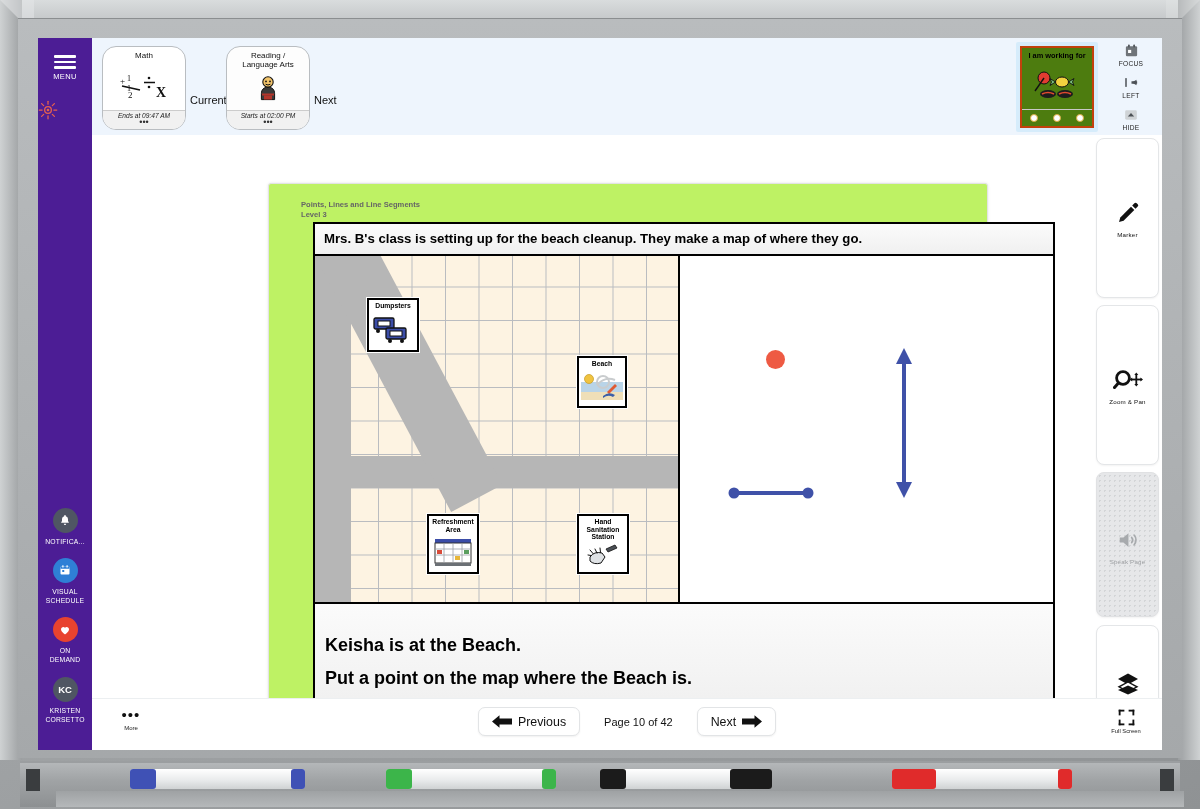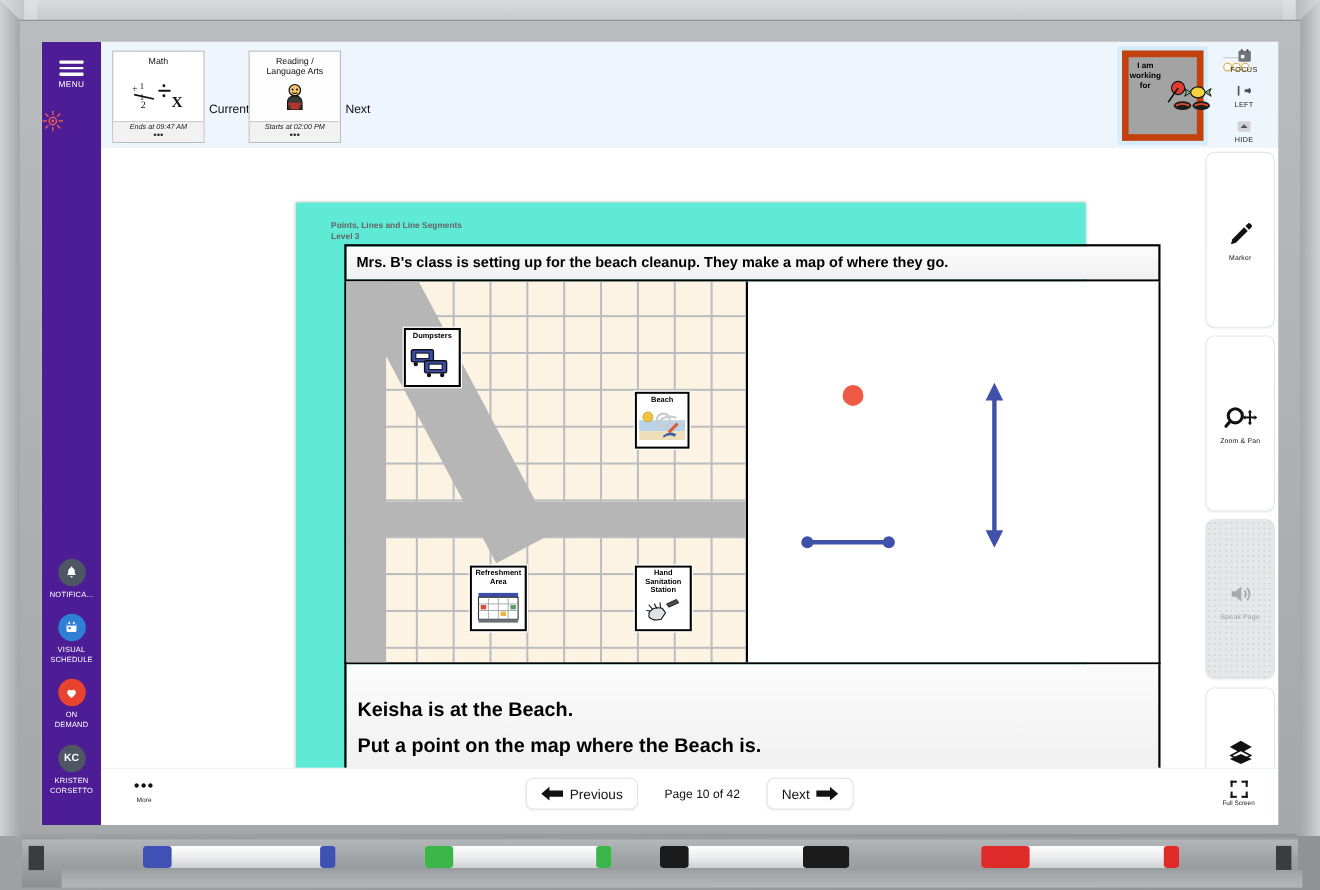--- a/index.html
+++ b/index.html
@@ -62,59 +62,59 @@
   .sb-circle{width:25px;height:25px;border-radius:50%;margin:0 auto 4px;
     display:flex;align-items:center;justify-content:center;font-size:12px;color:#fff;}
   .sb-label{font-size:6.8px;line-height:1.35;letter-spacing:.2px;}
 
   
   #schedule-strip{
     position:absolute;left:54px;top:0;width:1070px;height:97px;background:#eef5fd;
   }
   .sched-card{
     position:absolute;top:8px;width:84px;height:84px;background:#fff;
-    border:1px solid #b9bdc1;border-radius:0;overflow:hidden;
+    border:1px solid #b9bdc1;border-radius:14px;overflow:hidden;
     display:flex;flex-direction:column;cursor:pointer;
   }
   .sched-card.current{left:10px;}
   .sched-card.next{left:134px;background:#fdfdfd;}
   .sc-title{font-size:8px;text-align:center;padding:4px 2px 0;line-height:1.15;font-weight:400;color:#111;}
   .sc-art{flex:1;display:flex;align-items:center;justify-content:center;}
   .sc-time{font-size:6.6px;font-style:italic;text-align:center;border-top:1px solid #ccc;
     background:#f1f1f1;padding:1.5px 0 0;color:#222;}
   .sc-dots{font-size:9px;text-align:center;background:#f1f1f1;color:#333;line-height:7px;padding-bottom:3px;}
   .sched-side-label{position:absolute;top:56px;font-size:11px;color:#111;}
   #label-current{left:98px;}
   #label-next{left:222px;}
 
   
   #working-for{
     position:absolute;right:64px;top:4px;width:82px;height:90px;
     background:#d6ecfb;padding:4px;border-radius:2px;cursor:pointer;
   }
-  #wf-inner{background:#a3a3a3;border:6px solid #c2410c;height:100%;display:flex;flex-direction:row;}
+  #wf-inner{background:#4d7c0f;border:2px solid #c2410c;height:100%;display:flex;flex-direction:column;}
   #wf-title{font-size:7.4px;font-weight:700;text-align:center;padding:3px 1px 0;color:#000;}
   #wf-art{flex:1;display:flex;align-items:center;justify-content:center;}
   #wf-tokens{border-top:1px solid #c8c8c8;display:flex;justify-content:space-around;
     align-items:center;height:17px;}
   .token{width:8px;height:8px;border-radius:50%;border:1.4px solid #d9ab3e;background:#fff;}
 
   
   #focus-col{position:absolute;right:6px;top:4px;width:50px;text-align:center;}
   .focus-btn{margin-bottom:7px;cursor:pointer;}
   .focus-glyph{width:19px;height:17px;margin:0 auto 1px;display:flex;align-items:center;justify-content:center;}
   .focus-lbl{font-size:6.6px;letter-spacing:.3px;color:#222;}
 
   
   #content-area{position:absolute;left:54px;top:97px;width:1070px;height:615px;background:#fff;}
 
   
   #worksheet{
     position:absolute;left:176px;top:48px;width:720px;height:561px;
-    background:#5eead4;border:1px solid #e3e3e3;border-radius:3px;
+    background:#bef264;border:1px solid #e3e3e3;border-radius:3px;
     box-shadow:0 0 3px rgba(0,0,0,.10);
     text-decoration:underline;
   }
   #ws-kicker{position:absolute;left:32px;top:16px;font-size:7.6px;font-weight:700;color:#666;line-height:1.35;}
   #ws-body{position:absolute;left:44px;top:38px;width:742px;}
   #ws-prompt{
     border:2.5px solid #000;background:linear-gradient(180deg,#fbfbfb,#f0f0f0);
     padding:7px 9px;font-size:13.2px;font-weight:700;line-height:1.22;color:#000;
   }
   #ws-panels{display:flex;border:2.5px solid #000;border-top:0;height:348px;}

